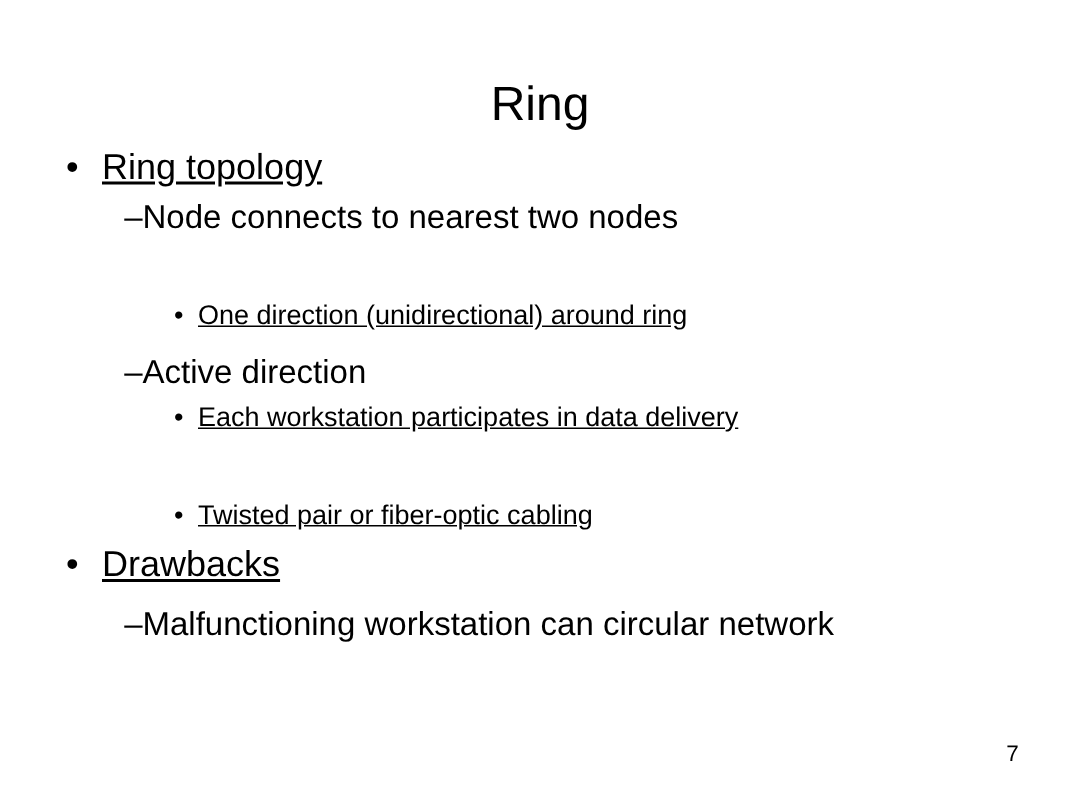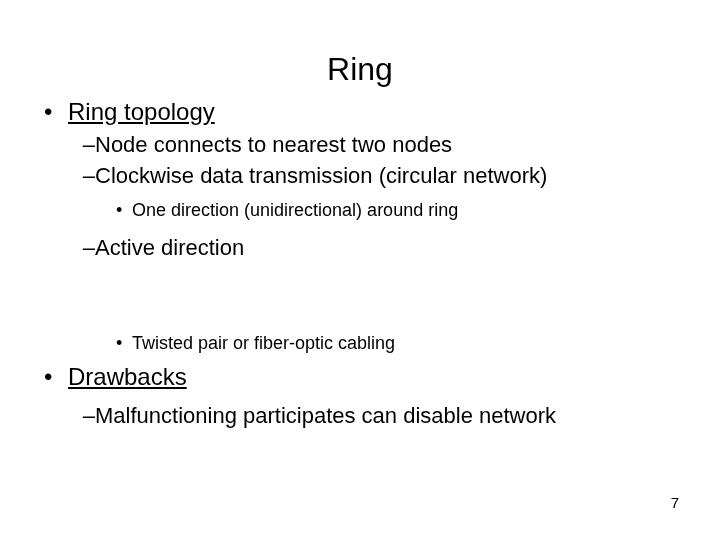--- a/index.html
+++ b/index.html
@@ -26,21 +26,21 @@
     line-height: 1.2;
     white-space: nowrap;
   }
   .line {
     position: absolute;
     white-space: nowrap;
     line-height: 1.2;
   }
   .l1 { font-size: 24px; left: 44px; text-decoration: underline; }
   .l2 { font-size: 22px; left: 74px; text-align: right; }
-  .l3 { font-size: 18px; left: 116px; }
+  .l3 { font-size: 18px; left: 116px; text-decoration: underline; }
   .marker { display: inline-block; }
   .l1 .marker { width: 24px; }
   .l2 .marker { width: 21px; }
   .l3 .marker { width: 16px; }
   .page-number {
     position: absolute;
     top: 494px;
     left: 660px;
     width: 30px;
     text-align: center;
@@ -56,42 +56,42 @@
   <div class="slide-title">Ring</div>
 
   <div class="line l1" style="top:98px">
     <span class="marker">•</span><span>Ring topology</span>
   </div>
 
   <div class="line l2" style="top:132px">
     <span class="marker">–</span><span>Node connects to nearest two nodes</span>
   </div>
 
-  <div class="line l2" style="top:163px">
-    <span class="marker">–</span><span>Clockwise data transmission (circular network)</span>
-  </div>
 
   <div class="line l3" style="top:200px">
     <span class="marker">•</span><span>One direction (unidirectional) around ring</span>
   </div>
 
   <div class="line l2" style="top:235px">
     <span class="marker">–</span><span>Active direction</span>
   </div>
 
+  <div class="line l3" style="top:268px">
+    <span class="marker">•</span><span>Each workstation participates in data delivery</span>
+  </div>
 
 
   <div class="line l3" style="top:333px">
     <span class="marker">•</span><span>Twisted pair or fiber-optic cabling</span>
   </div>
 
   <div class="line l1" style="top:363px">
     <span class="marker">•</span><span>Drawbacks</span>
   </div>
 
   <div class="line l2" style="top:403px">
-    <span class="marker">–</span><span>Malfunctioning participates can disable network</span>
+    <span class="marker">–</span><span>Malfunctioning workstation can circular network</span>
   </div>
 
 
   <div class="page-number">7</div>
 
 </div>
 
 </body></html>

